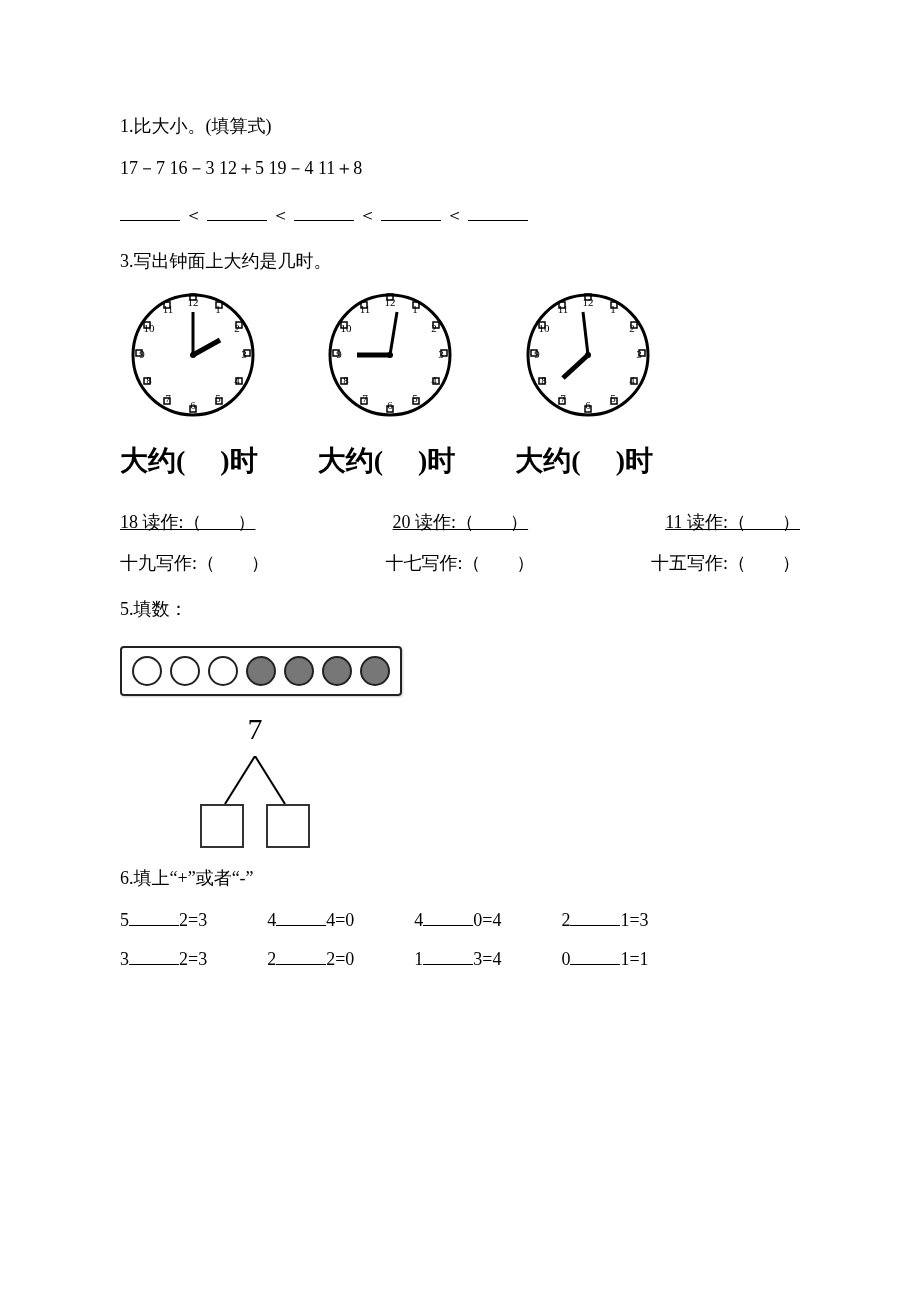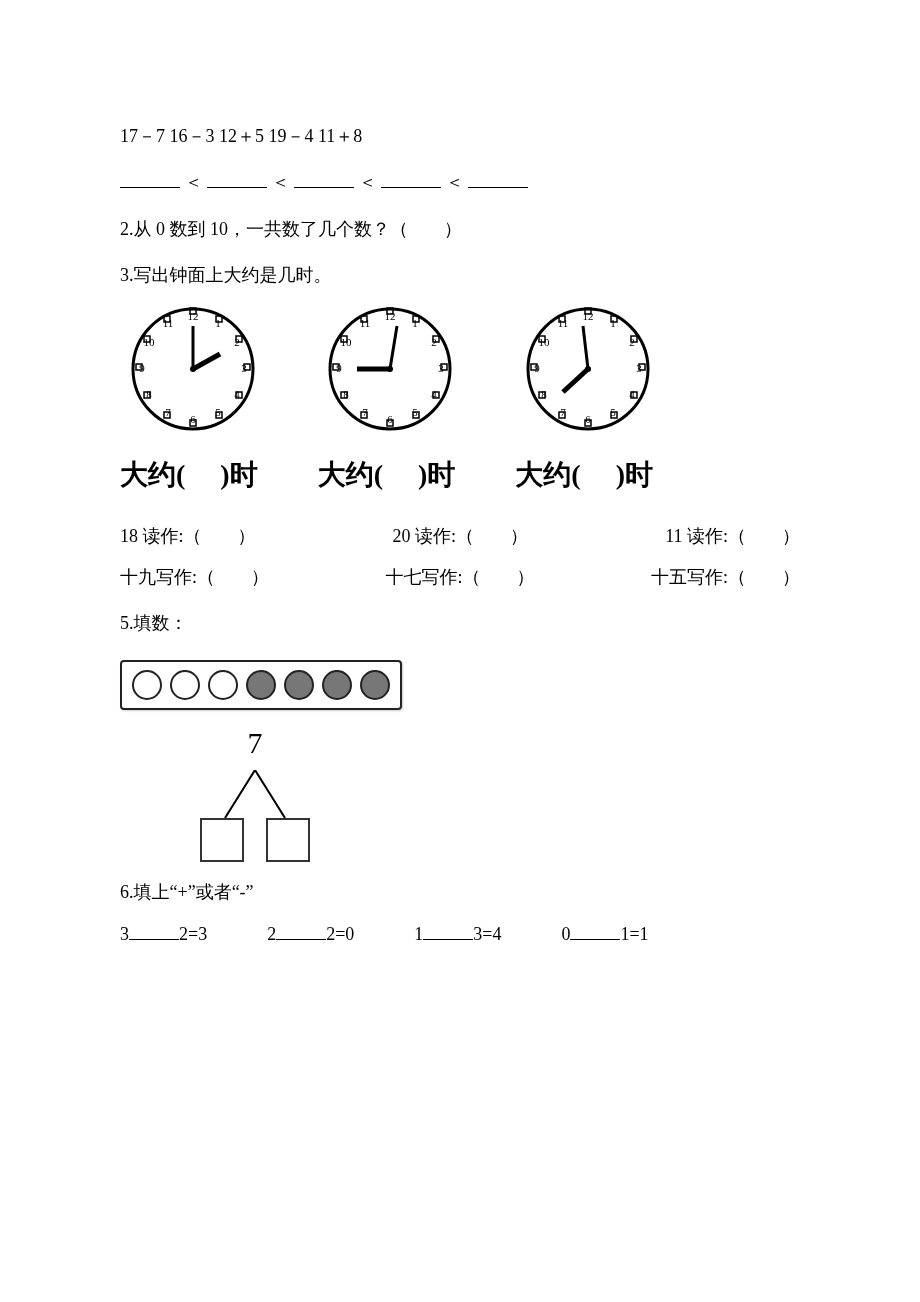--- a/index.html
+++ b/index.html
@@ -41,37 +41,35 @@
   .branch-svg { display:block; }
   .sq-row { display:flex; justify-content:center; gap:22px; margin-top:-2px;}
   .sq { width:40px; height:40px; border:2px solid #333; }
 </style>
 </head>
 <body>
 
 <div class="page">
 
   <div class="q">
+    <div>1.比大小。(填算式)</div>
     <div style="margin-top:10px;">17－7 16－3 12＋5 19－4 11＋8</div>
     <div style="margin-top:14px;">
       <span class="blank"></span>
       <span>＜</span>
       <span class="blank"></span>
       <span>＜</span>
       <span class="blank"></span>
       <span>＜</span>
       <span class="blank"></span>
       <span>＜</span>
       <span class="blank"></span>
     </div>
   </div>
 
-  <div class="q">
-    <span>2.从 0 数到 10，一共数了几个数？（　　）</span>
-  </div>
 
   <div class="q">
     <div>3.写出钟面上大约是几时。</div>
     <div class="row">
 
       <div class="clock-wrap">
         <svg width="130" height="130" viewBox="0 0 130 130">
           <circle cx="65" cy="65" r="60" fill="#fff" stroke="#000" stroke-width="3"></circle>
           <g font-family="serif" font-size="11" text-anchor="middle" fill="#000">
             <text x="65" y="16">12</text>
@@ -180,21 +178,21 @@
           <line x1="65" y1="65" x2="60" y2="22" stroke="#000" stroke-width="3"></line>
           <line x1="65" y1="65" x2="40" y2="88" stroke="#000" stroke-width="5"></line>
           <circle cx="65" cy="65" r="3" fill="#000"></circle>
         </svg>
         <div class="caption">大约(　 )时</div>
       </div>
     </div>
   </div>
 
   <div class="q">
-    <div class="rw-row" style="margin-top:12px;">
+    <div class="rw-row" style="margin-top:12px;text-decoration:underline;">
       <span class="rw-item">18 读作:（　　）</span>
       <span class="rw-item">20 读作:（　　）</span>
       <span class="rw-item">11 读作:（　　）</span>
     </div>
     <div class="rw-row">
       <span class="rw-item">十九写作:（　　）</span>
       <span class="rw-item">十七写作:（　　）</span>
       <span class="rw-item">十五写作:（　　）</span>
     </div>
   </div>
@@ -222,20 +220,26 @@
         <span class="sq"></span>
         <span class="sq"></span>
       </div>
     </div>
   </div>
 
   <div class="q" style="">
     <div>6.填上“+”或者“-”</div>
     <div id="pm-rows" style="margin-top:10px;">
         <div class="pm-grid">
+          <span class="pm-cell"><span>5</span><span class="blank sm"></span><span>2=3</span></span>
+          <span class="pm-cell"><span>4</span><span class="blank sm"></span><span>4=0</span></span>
+          <span class="pm-cell"><span>4</span><span class="blank sm"></span><span>0=4</span></span>
+          <span class="pm-cell"><span>2</span><span class="blank sm"></span><span>1=3</span></span>
+        </div>
+        <div class="pm-grid">
           <span class="pm-cell"><span>3</span><span class="blank sm"></span><span>2=3</span></span>
           <span class="pm-cell"><span>2</span><span class="blank sm"></span><span>2=0</span></span>
           <span class="pm-cell"><span>1</span><span class="blank sm"></span><span>3=4</span></span>
           <span class="pm-cell"><span>0</span><span class="blank sm"></span><span>1=1</span></span>
         </div>
       </div>
   </div>
 
 
 </div>

